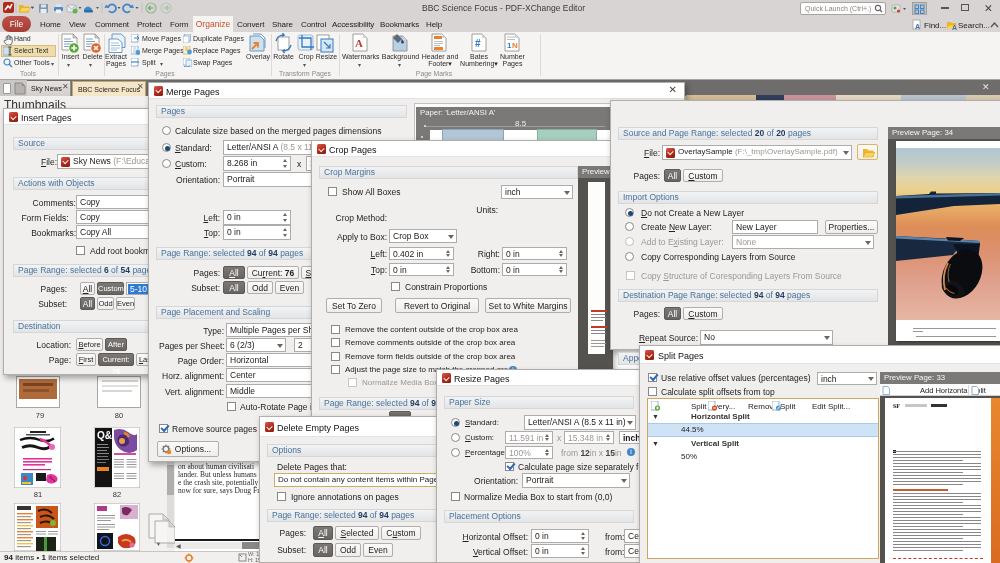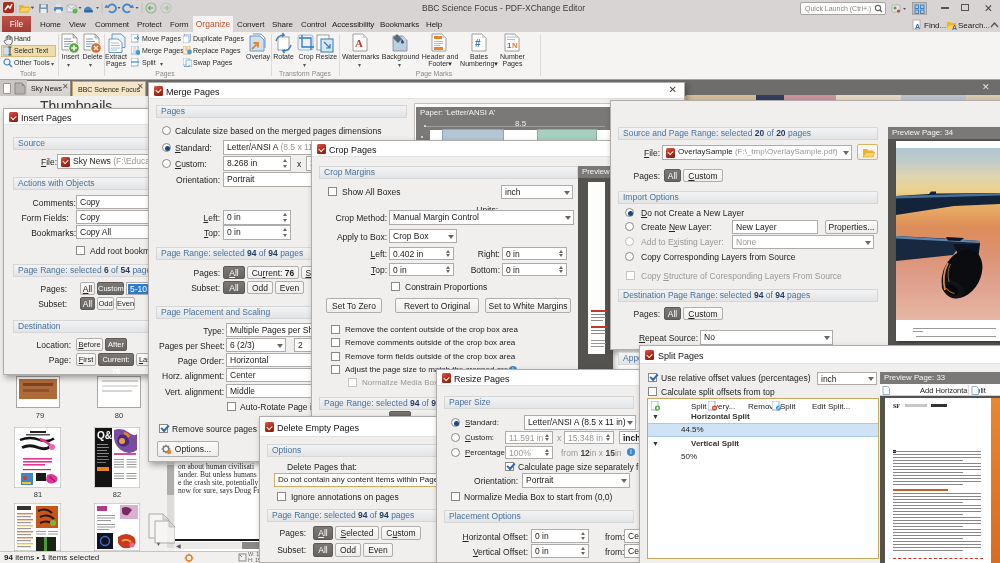--- a/index.html
+++ b/index.html
@@ -4,21 +4,21 @@
 *{margin:0;padding:0;box-sizing:border-box;}
 html,body{width:1000px;height:563px;overflow:hidden;}
 body{font-family:"Liberation Sans",sans-serif;position:relative;background:#d6d3d2;font-size:8.5px;color:#1a1a1a;}
 .abs{position:absolute;}
 
 #titlebar{left:0;top:0;width:1000px;height:16px;background:#d7d4d3;}
 #menubar{left:0;top:16px;width:1000px;height:16px;background:#d7d4d3;}
 #ribbon{left:0;top:32px;width:1000px;height:48px;background:#f5f4f3;border-bottom:1px solid #a8a5a3;}
 #tabstrip{left:0;top:80px;width:1000px;height:16px;background:#6f6d6b;}
 .mitem{position:absolute;top:4px;font-size:8px;letter-spacing:-0.1px;color:#1c1c1c;}
-#filetab{position:absolute;left:2px;top:0;width:29px;height:16px;background:linear-gradient(#bf5148,#a33d34);color:#fff;font-size:8.5px;text-align:center;line-height:16px;}
+#filetab{position:absolute;left:2px;top:0;width:29px;height:16px;background:linear-gradient(#bf5148,#a33d34);color:#fff;font-size:8.5px;text-align:center;line-height:16px;border-radius:8px;}
 #orgtab{position:absolute;left:193px;top:0;width:40px;height:16px;background:#f5f4f3;color:#c74f28;font-size:8.5px;text-align:center;line-height:16px;}
 .glabel{position:absolute;top:38px;font-size:6.8px;color:#8d8a88;text-align:center;}
 .rsep{position:absolute;top:2px;width:1px;height:42px;background:#dcd9d7;}
 .rlabel{position:absolute;top:22px;font-size:7px;color:#2b2b2b;text-align:center;line-height:6.8px;}
 .chev{position:absolute;font-size:6px;color:#555;}
 .smalltxt{position:absolute;font-size:7px;color:#2b2b2b;}
 
 .doctab{position:absolute;top:1px;height:15px;font-size:7px;line-height:15px;color:#222;}
 .tabx{position:absolute;top:2px;font-size:8px;color:#555;}
 
@@ -316,21 +316,21 @@
  <div class="doctab" style="left:27px;width:44px;background:linear-gradient(#e4e1df,#d2cfcd);border-right:1px solid #8f8c8a;padding-left:4px;">Sky News</div>
  <div class="tabx" style="left:62px;">✕</div>
  <div class="doctab" style="left:72px;width:74px;background:#f4e6c6;border:1px solid #bfa96f;border-bottom:none;padding-left:5px;">BBC Science Focus</div>
  <div class="tabx" style="left:137px;">✕</div>
  <div class="abs" style="left:982px;top:2px;font-size:9px;color:#e8e6e4;">✕</div>
 </div>
 
 <div class="abs" style="left:686px;top:95px;width:314px;height:6px;background:linear-gradient(90deg,#d3bb98 0 70px,#323c5c 70px 98px,#c9929a 98px 150px,#e3d6c2 150px 215px,#b8c2cc 215px 280px,#d8c8b0 280px 314px);"></div>
 
 <div class="abs" id="leftpanel" style="left:0;top:96px;width:175px;height:455px;background:#f1f0ef;">
- <div class="abs" style="left:4px;top:2px;font-size:14px;color:#333;margin-left:36px;">Thumbnails</div>
+ <div class="abs" style="left:4px;top:2px;font-size:12px;color:#333;">Thumbnails</div>
 
  <div class="abs" style="left:16px;top:280px;width:44px;height:32px;background:#fff;border:1px solid #a8a5a3;">
    <div class="abs" style="left:2px;top:2px;width:38px;height:20px;background:#b06a3a;"></div>
    <div class="abs" style="left:6px;top:6px;width:30px;height:3px;background:#7a4422;"></div>
    <div class="abs" style="left:6px;top:12px;width:26px;height:3px;background:#8a5430;"></div>
  </div>
  <div class="abs" style="left:97px;top:280px;width:44px;height:32px;background:#fff;border:1px solid #a8a5a3;">
    <div class="abs" style="left:4px;top:3px;width:36px;height:2px;background:#d8d6d4;"></div>
    <div class="abs" style="left:4px;top:8px;width:36px;height:2px;background:#e2e0de;"></div>
    <div class="abs" style="left:4px;top:13px;width:30px;height:2px;background:#d8d6d4;"></div>
@@ -599,21 +599,20 @@
  <div class="dtitle">
       <span class="pdfi" style="left:5px;top:3px;"></span>
       <span class="tt">Crop Pages</span>
     </div>
  <div class="secbar" style="left:7px;top:25px;width:259px;">Crop Margins</div>
  <div class="cb" style="left:16px;top:46px;"></div>
  <div class="lbl" style="left:30px;top:46px;">Show All Boxes</div>
  <div class="lblr" style="left:140px;top:64px;width:46px;">Units:</div>
  <div class="field combo" style="left:189px;top:44px;width:72px;height:14px;">inch<span class="ca"></span></div>
  <div class="lblr" style="left:10px;top:72px;width:65px;">Crop Method:</div>
- <div class="field combo" style="left:77px;top:69px;width:185px;height:15px;">Manual Margin Control<span class="ca"></span></div>
  <div class="lblr" style="left:10px;top:91px;width:65px;">Apply to Box:</div>
  <div class="field combo" style="left:77px;top:88px;width:68px;height:14px;">Crop Box<span class="ca"></span></div>
  <div class="lblr" style="left:10px;top:108px;width:65px;"><u>L</u>eft:</div>
  <div class="field spin" style="left:77px;top:106px;width:65px;height:13px;">0.402 in<span class="up"></span><span class="dn"></span></div>
  <div class="lblr" style="left:123px;top:108px;width:65px;">Right:</div>
  <div class="field spin" style="left:190px;top:106px;width:65px;height:13px;">0 in<span class="up"></span><span class="dn"></span></div>
  <div class="lblr" style="left:10px;top:124px;width:65px;"><u>T</u>op:</div>
  <div class="field spin" style="left:77px;top:122px;width:65px;height:13px;">0 in<span class="up"></span><span class="dn"></span></div>
  <div class="lblr" style="left:123px;top:124px;width:65px;">Bottom:</div>
  <div class="field spin" style="left:190px;top:122px;width:65px;height:13px;">0 in<span class="up"></span><span class="dn"></span></div>
@@ -652,21 +651,21 @@
   </div>
  </div>
 </div>
 
 <div class="dlg" id="deldlg" style="left:259px;top:416px;width:381px;height:147px;z-index:40;">
  <div class="dtitle" style="height:20px;">
       <span class="pdfi" style="left:5px;top:5px;"></span>
       <span class="tt" style="top:6px;">Delete Empty Pages</span>
     </div>
  <div class="secbar" style="left:7px;top:27px;width:366px;">Options</div>
- <div class="lbl" style="left:27px;top:45px;">Delete Pages that:</div>
+ <div class="lbl" style="left:17px;top:45px;">Delete Pages that:</div>
  <div class="field combo" style="left:14px;top:56px;width:359px;height:14px;border-color:#cfac62;font-size:8px;">Do not contain any content items within Page Box<span class="ca"></span></div>
  <div class="cb" style="left:17px;top:75px;"></div>
  <div class="lbl" style="left:31px;top:75px;">Ignore annotations on pages</div>
  <div class="secbar" style="left:7px;top:92px;width:366px;">Page Range: selected <b>94</b> of <b>94</b> pages</div>
  <div class="lblr" style="left:0px;top:111px;width:46px;">Pages:</div>
  <div class="btnd" style="left:53px;top:109px;width:20px;height:14px;line-height:13px;"><u>A</u>ll</div>
  <div class="btnl" style="left:75px;top:109px;width:44px;height:14px;line-height:13px;"><u>S</u>elected</div>
  <div class="btnl" style="left:121px;top:109px;width:40px;height:14px;line-height:13px;">C<u>u</u>stom</div>
  <div class="lblr" style="left:0px;top:128px;width:46px;">Subset:</div>
  <div class="btnd" style="left:53px;top:126px;width:20px;height:14px;line-height:13px;">All</div>

